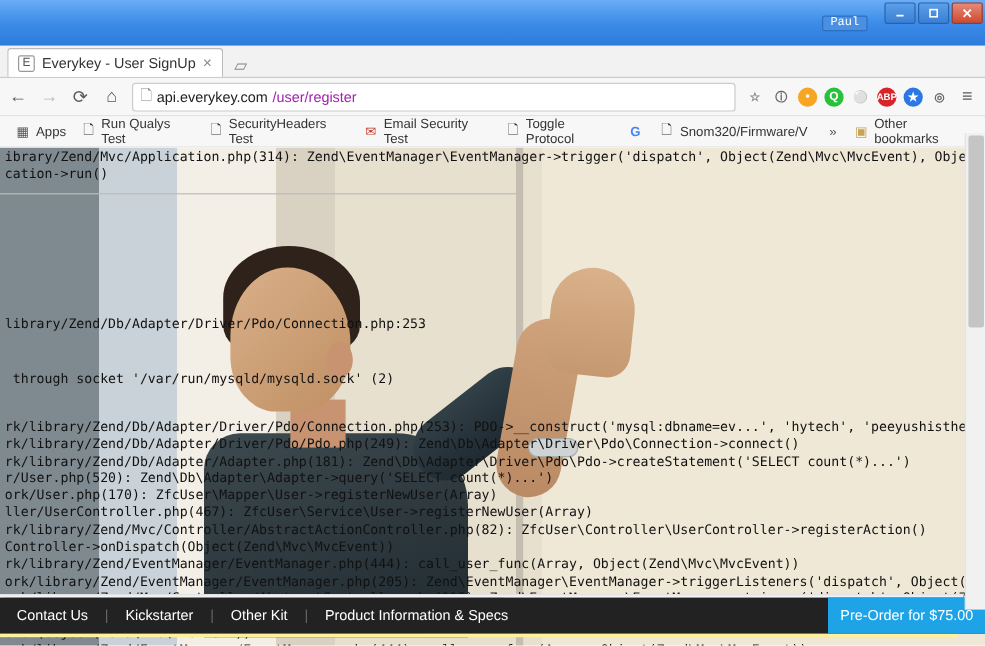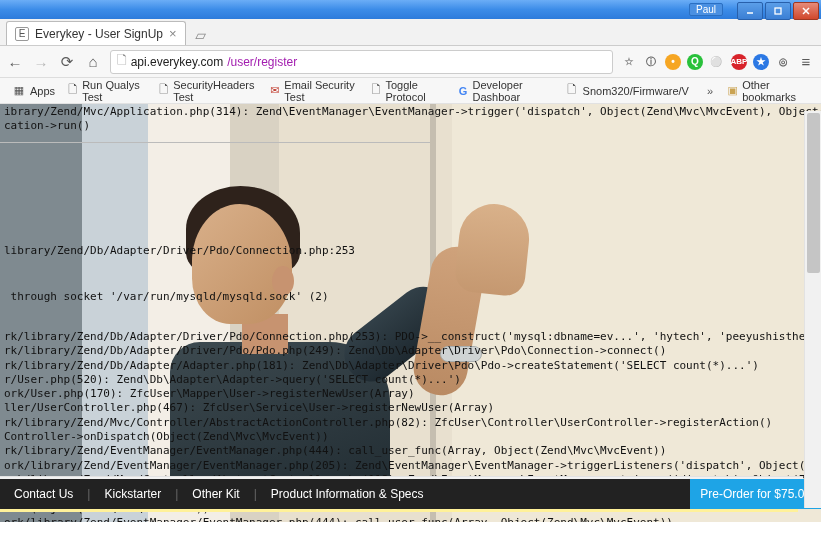--- a/index.html
+++ b/index.html
@@ -1,17 +1,17 @@
 <!DOCTYPE html>
 <html><head>
 <meta charset="utf-8">
 <style>
 * { margin:0; padding:0; box-sizing:border-box; }
 body { font-family:"Segoe UI",Arial,sans-serif; width:821px; height:538px; overflow:hidden; background:#fff; position:relative; }
-.titlebar { height:19px; background:linear-gradient(to bottom,#6badf6,#3c8ce8 50%,#2d7bdb); display:flex; align-items:center; padding:0 2px 0 6px; color:#fff; font-size:12px; position:relative; }
+.titlebar { height:38px; background:linear-gradient(to bottom,#6badf6,#3c8ce8 50%,#2d7bdb); display:flex; align-items:center; padding:0 2px 0 6px; color:#fff; font-size:12px; position:relative;font-family:Liberation Mono, monospace; }
 .titlebar .user-badge { background:#4a90e2; border:1px solid #2a6fc2; border-radius:2px; padding:0 6px; font-size:10px; margin-right:8px; position:absolute; right:90px; }
 .win-btns { position:absolute; right:2px; top:2px; display:flex; gap:2px; }
 .win-btn { width:26px; height:18px; display:flex; align-items:center; justify-content:center; font-size:11px; border-radius:2px; }
 .win-min,.win-max { background:linear-gradient(#5b9ee8,#3b7fd4); border:1px solid #2860ab; }
 .win-close { background:linear-gradient(#e58b7a,#d1482c); border:1px solid #9f3721; }
 .tabbar { height:27px; background:#f2f2f2; border-bottom:1px solid #ccc; display:flex; align-items:flex-end; padding-left:6px; }
 .tab { height:24px; background:#fff; border:1px solid #bbb; border-bottom:none; border-radius:3px 3px 0 0; display:flex; align-items:center; padding:0 8px; font-size:12px; color:#333; gap:6px; }
 .tab .favicon { width:14px; height:14px; display:flex; align-items:center; justify-content:center; font-size:10px; color:#555; border:1px solid #999; border-radius:2px; }
 .tab .close { font-size:13px; color:#888; }
 .new-tab { width:22px; height:20px; margin-left:4px; display:flex; align-items:center; justify-content:center; color:#888; font-size:14px; }
@@ -129,21 +129,20 @@
   <div class="bm-item">
       <span class="bm-icon" style="color:#c0392b">✉</span>
       <span>Email Security Test</span>
     </div>
   <div class="bm-item">
       <span class="bm-icon">🗋</span>
       <span>Toggle Protocol</span>
     </div>
   <div class="bm-item">
       <span class="bm-icon" style="color:#4285f4;font-weight:bold">G</span>
-      <span>Developer Dashboar</span>
     </div>
   <div class="bm-item">
       <span class="bm-icon">🗋</span>
       <span>Snom320/Firmware/V</span>
     </div>
   <div class="bm-spacer"></div>
   <div class="bm-more">»</div>
   <div class="bm-item">
       <span class="bm-icon" style="color:#caa352">▣</span>
       <span>Other bookmarks</span>

